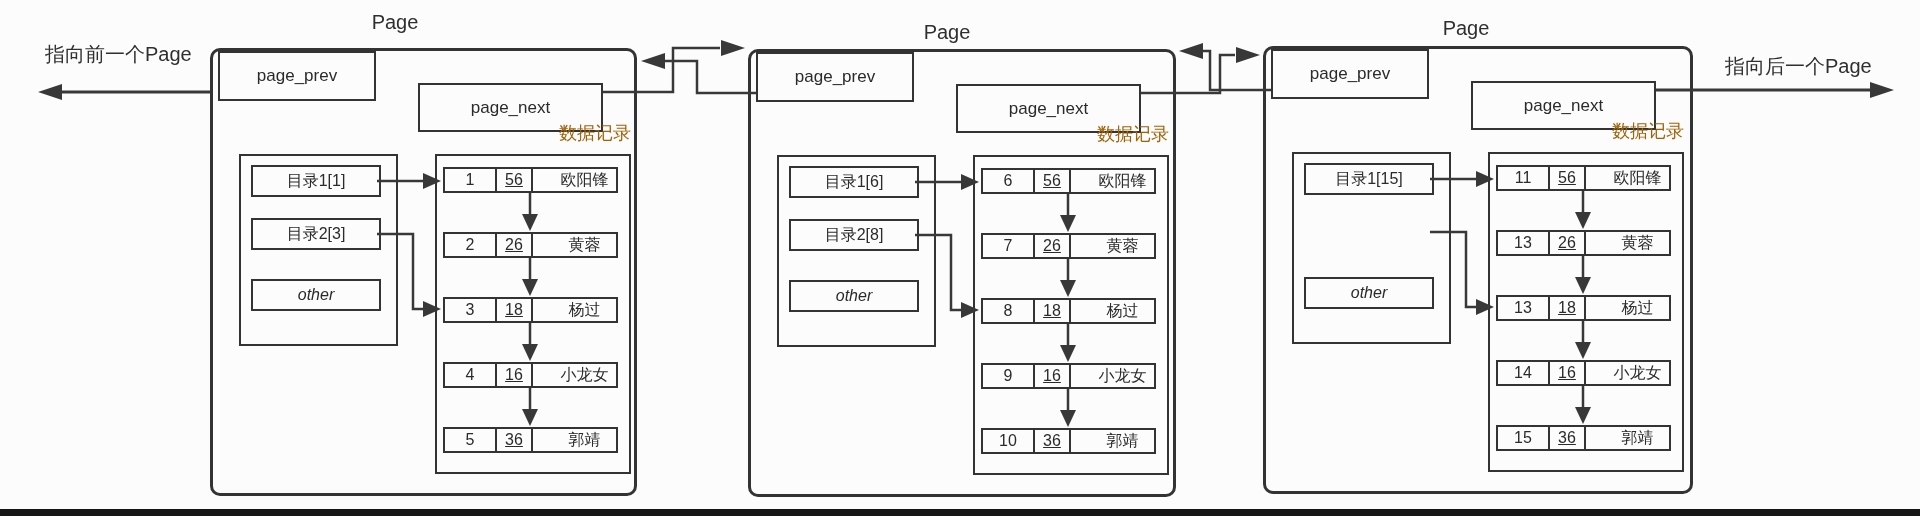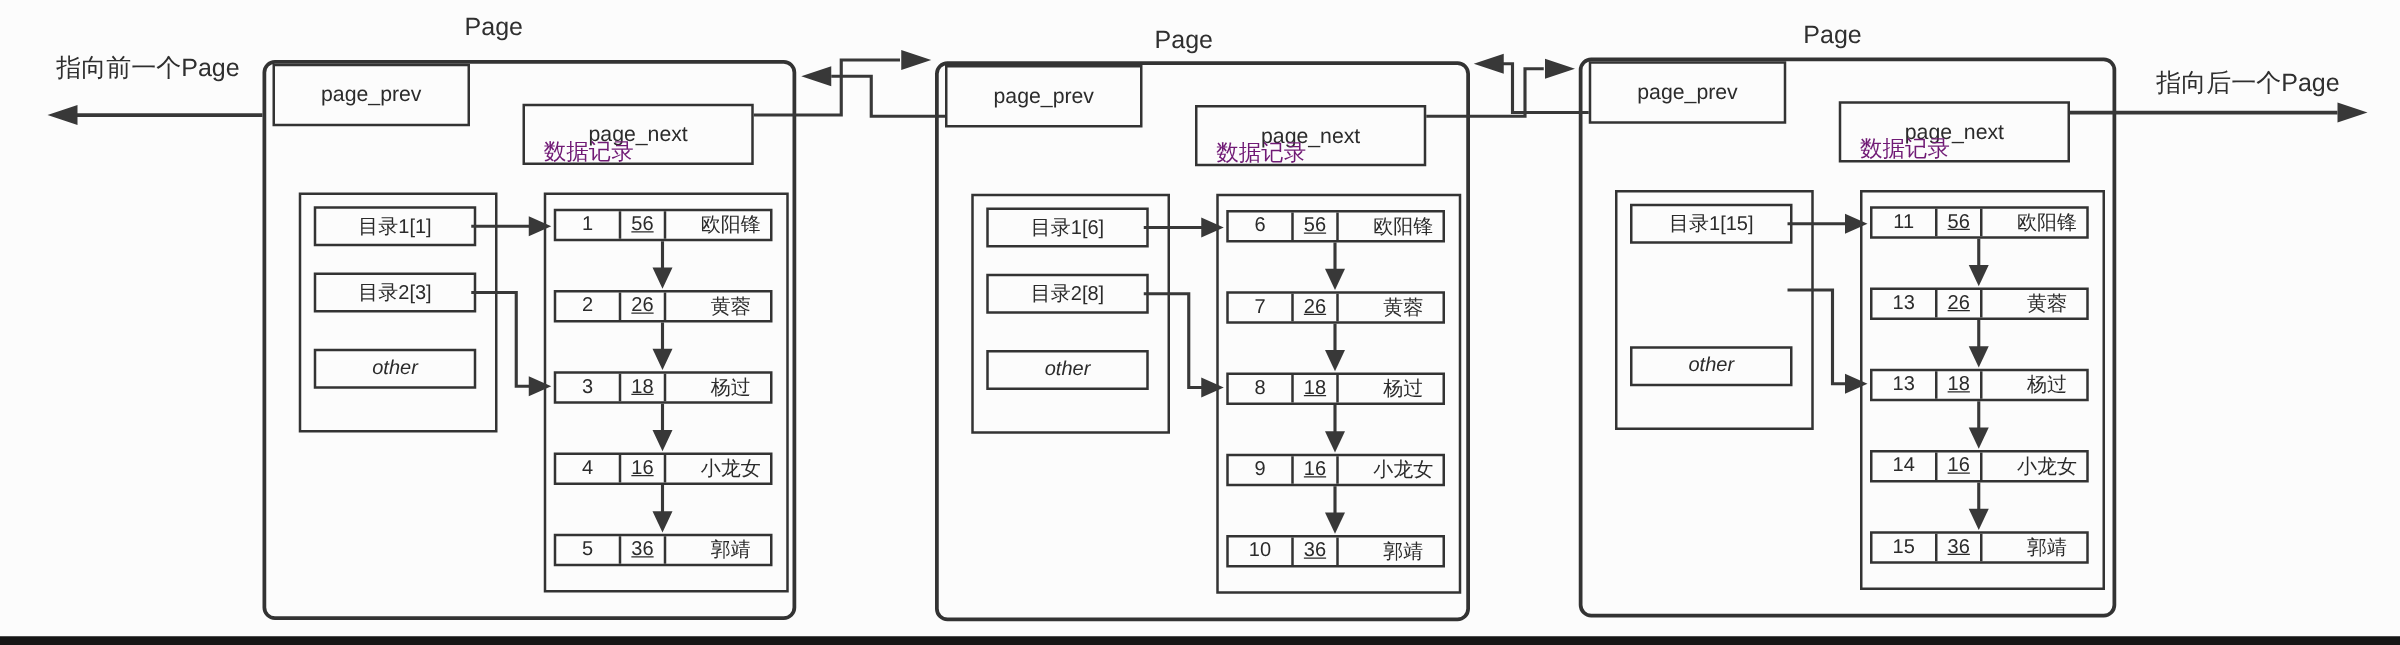--- a/index.html
+++ b/index.html
@@ -31,22 +31,22 @@
     position:absolute;
     border:2.5px solid #333;
     display:flex;align-items:center;justify-content:center;
     font-size:17px;color:#2b2b2b;
     background:transparent;
     white-space:nowrap;
   }
   .page-prev{left:5px;top:0;width:158px;height:50px;}
   .page-next{left:205px;top:16px;width:185px;height:49px;margin-top:16px;}
   .data-label{
-    position:absolute;left:222px;top:58px;width:196px;
-    text-align:left;font-size:18px;color:#701a75;white-space:nowrap;
+    position:absolute;left:222px;top:70px;width:196px;
+    text-align:right;font-size:18px;color:#a16207;white-space:nowrap;
   }
   .dir-container{
     position:absolute;left:26px;top:103px;width:159px;height:192px;
     border:2.5px solid #333;
   }
   .dir-box{
     position:absolute;left:38px;width:130px;height:32px;
     border:2.5px solid #333;
     display:flex;align-items:center;justify-content:center;
     font-size:16px;white-space:nowrap;

